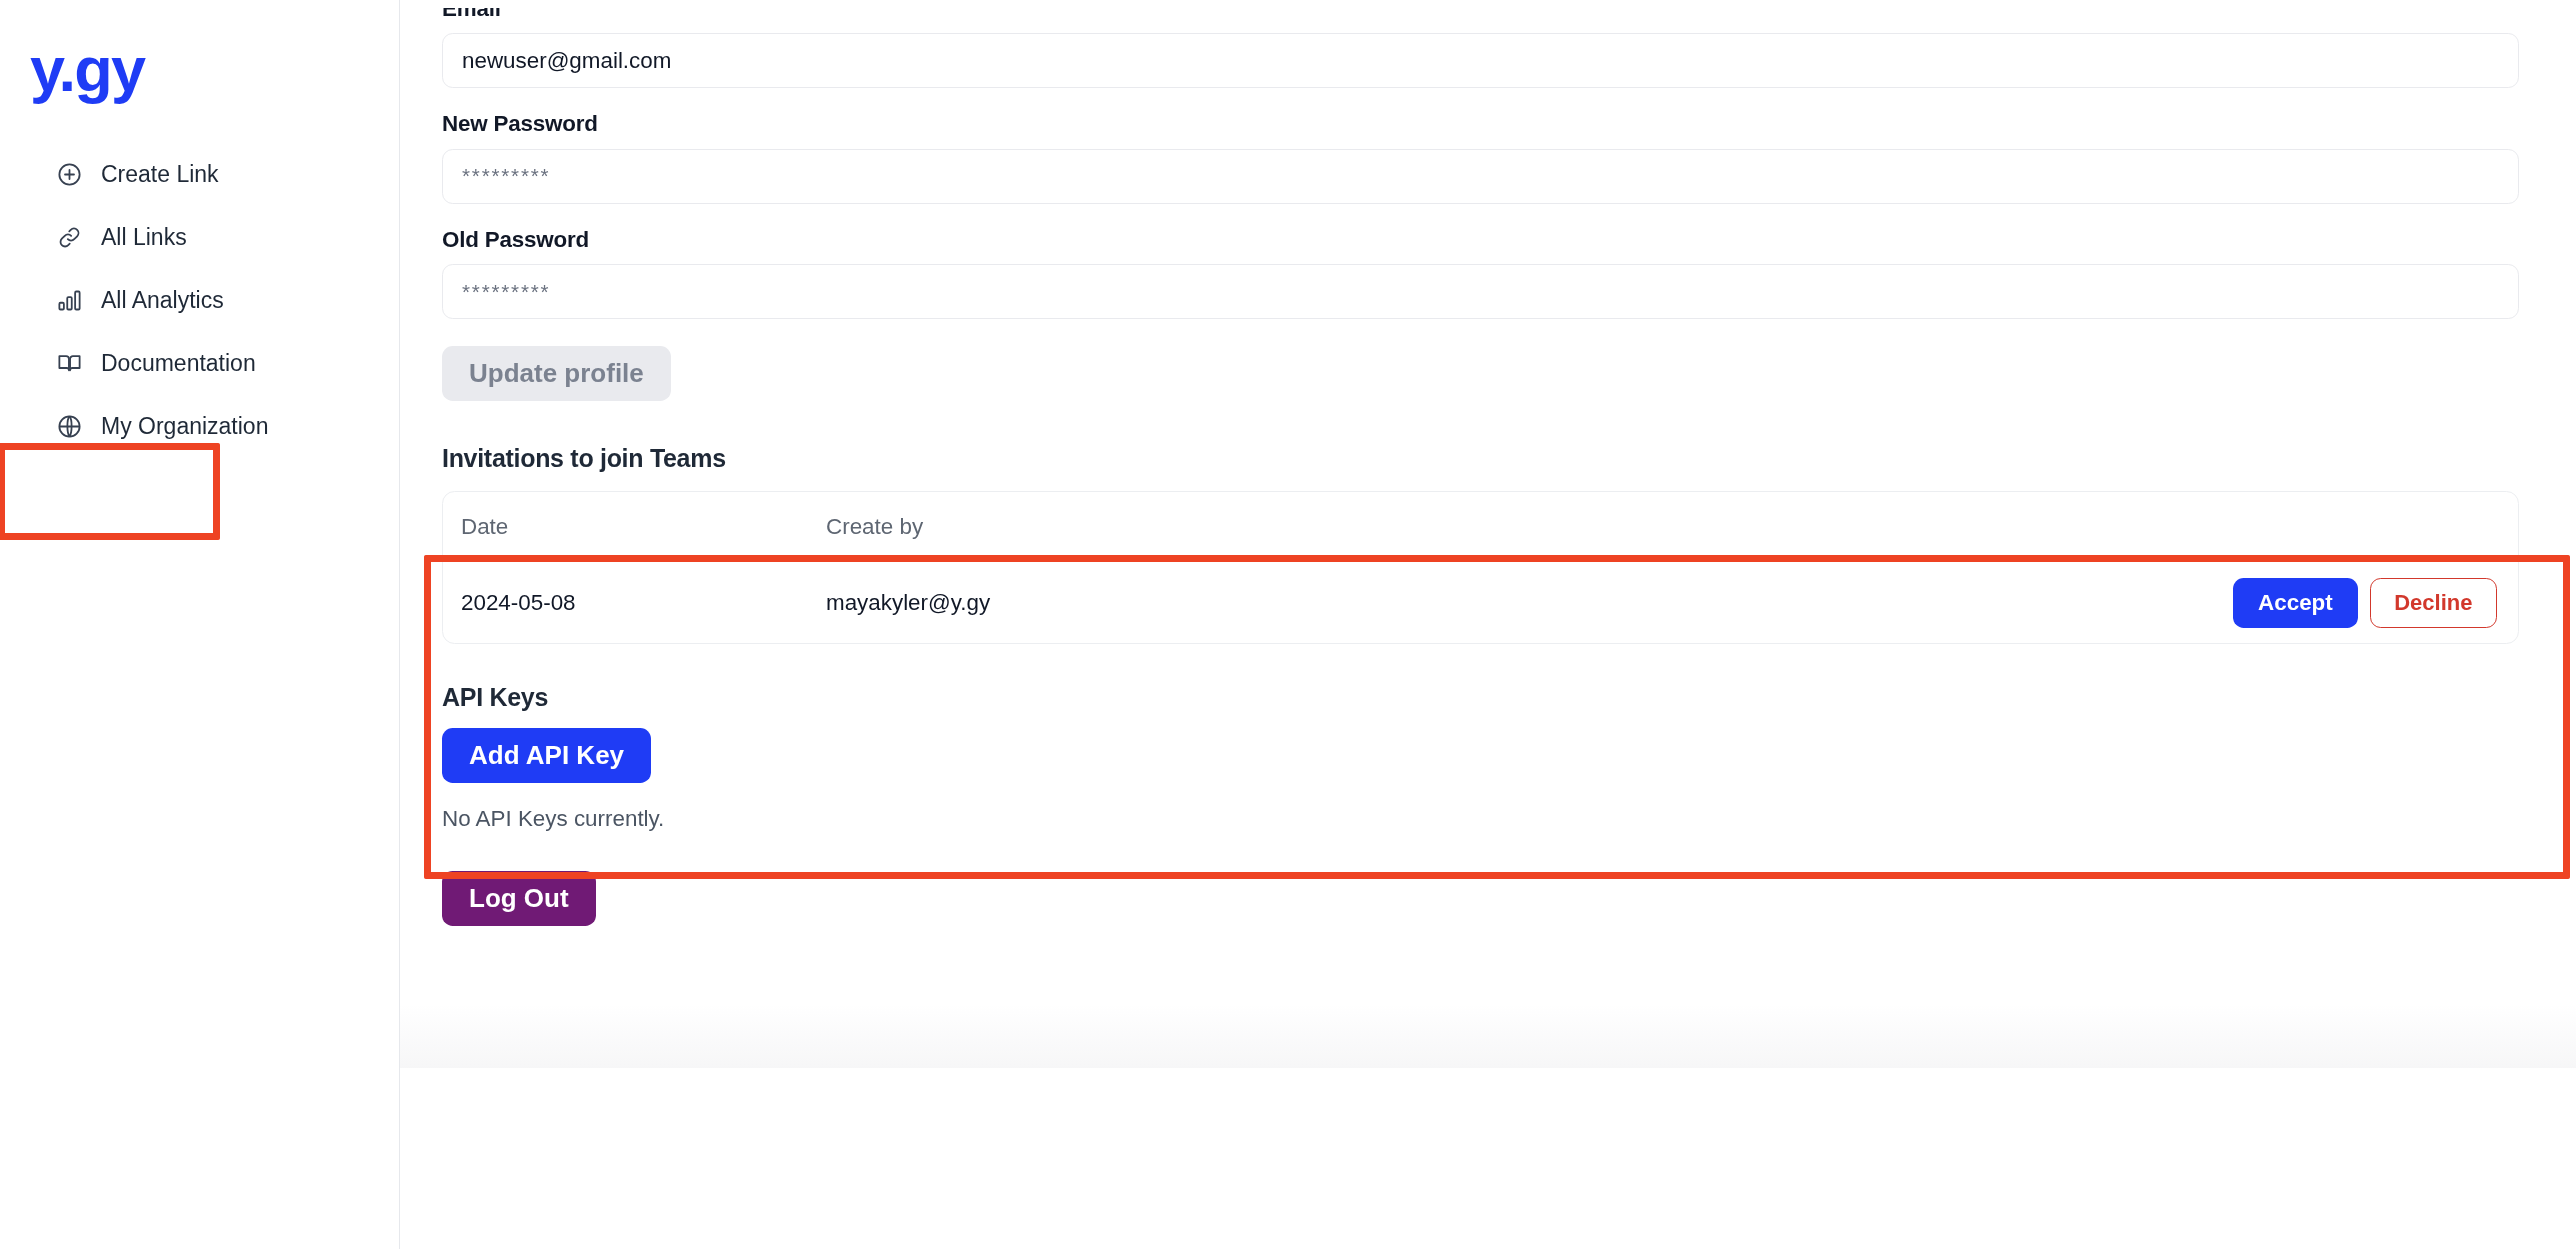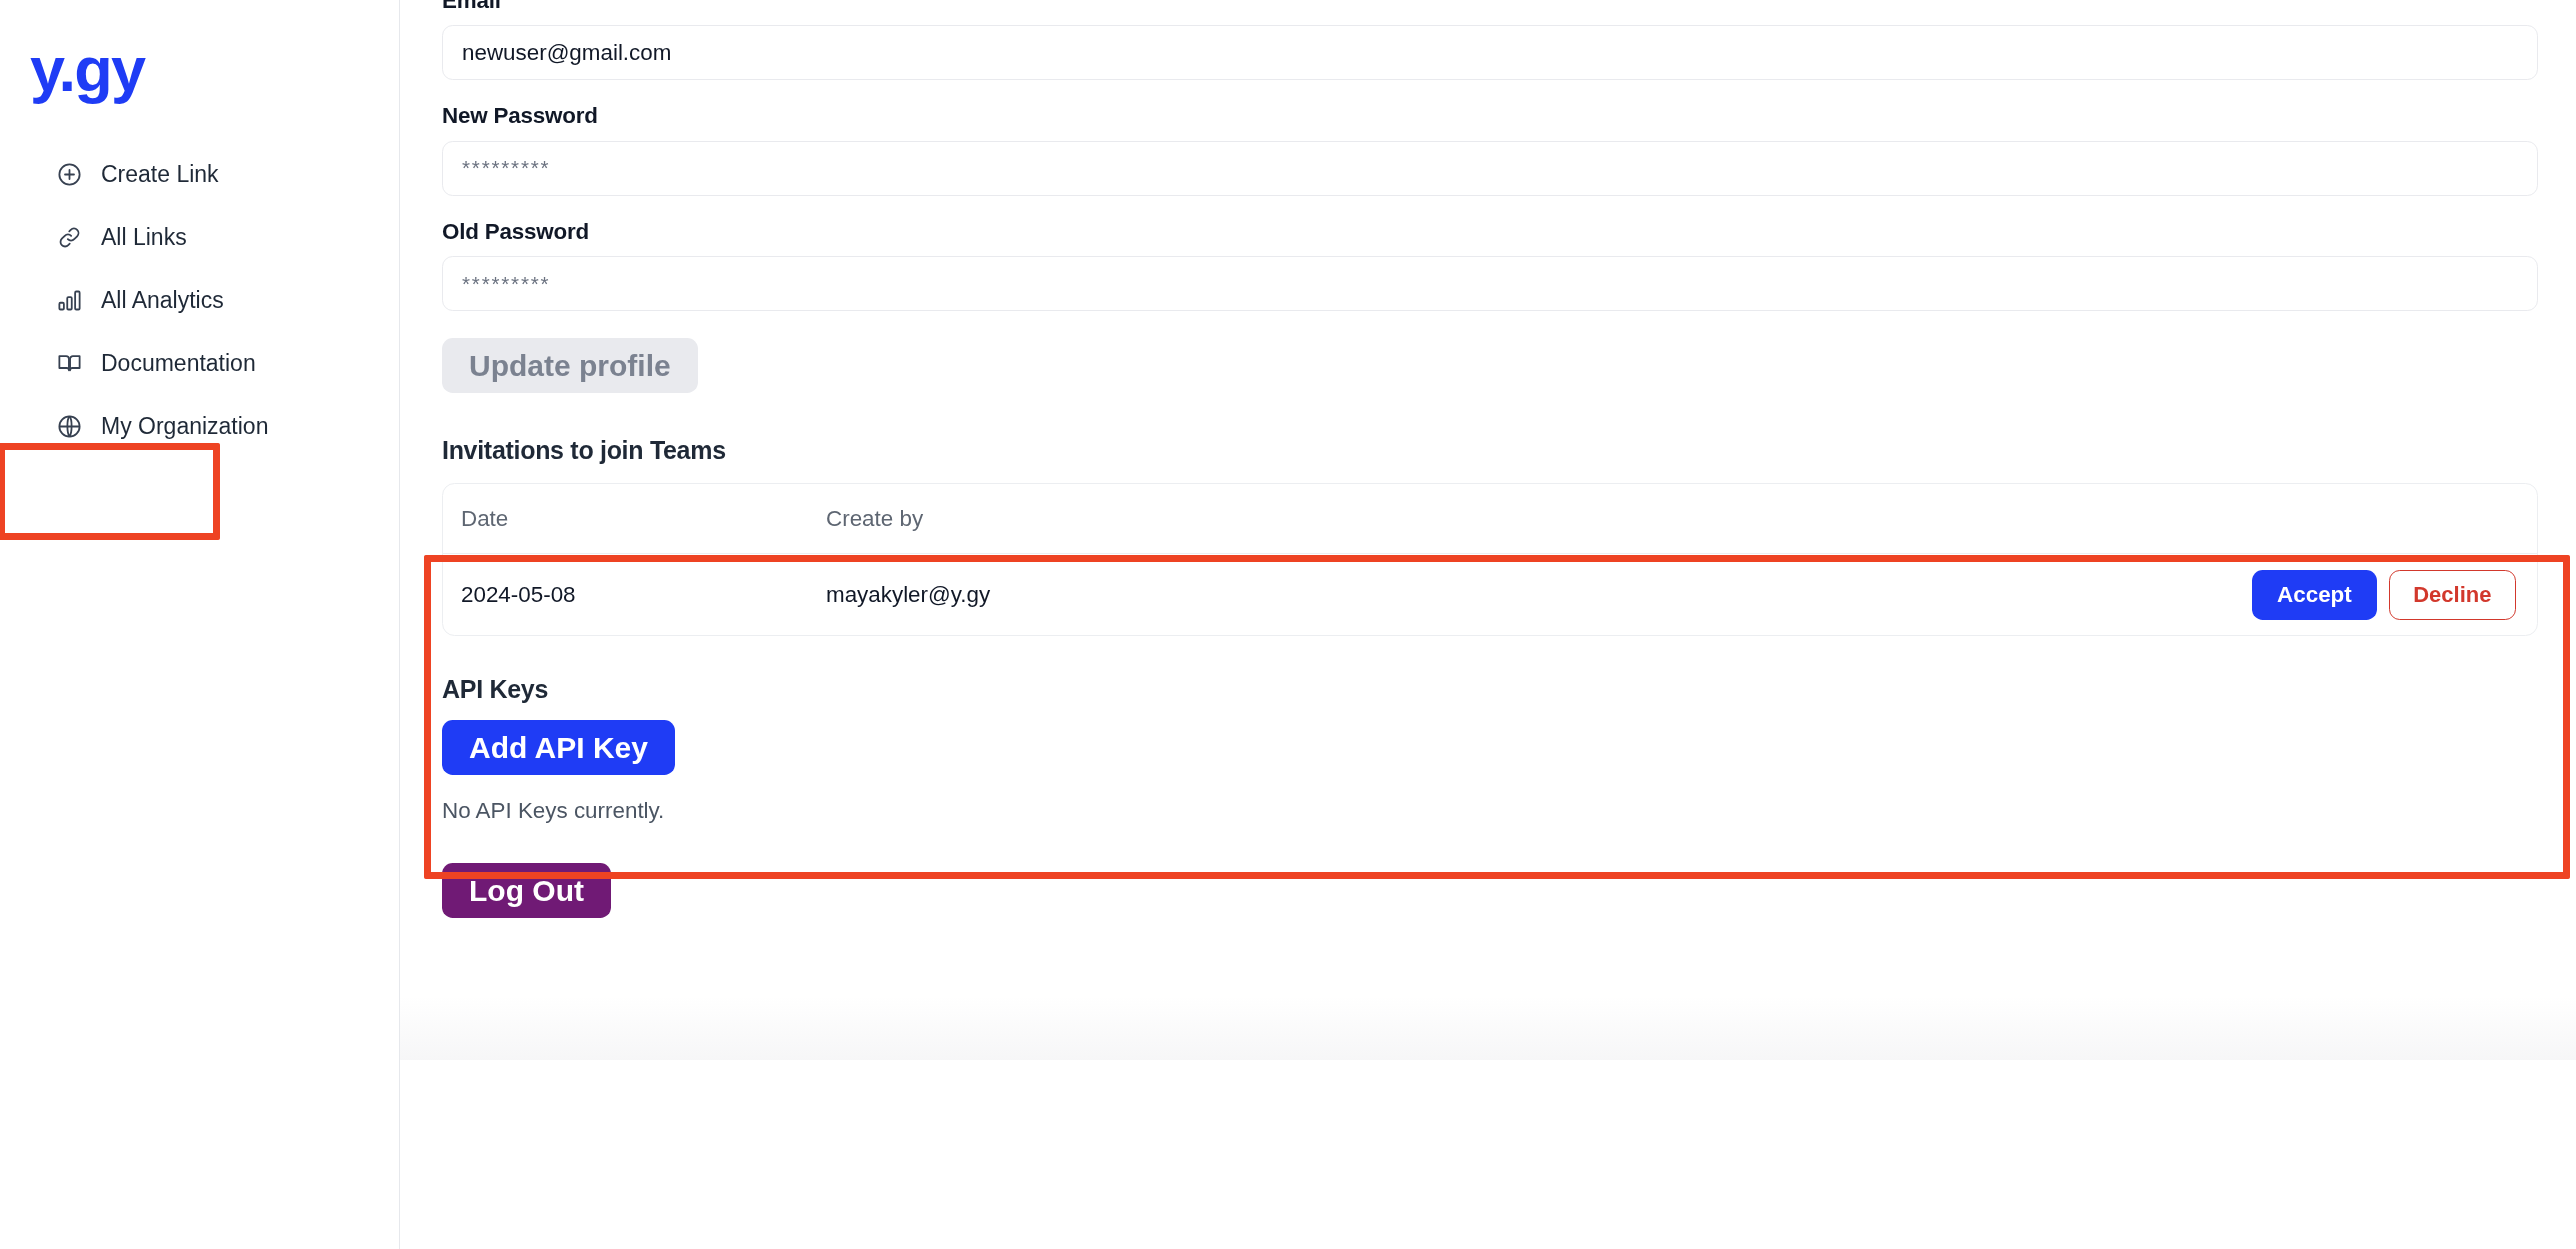--- a/index.html
+++ b/index.html
@@ -67,22 +67,23 @@
     color: #374151;
   }
   .nav-icon svg { width: 27px; height: 27px; display: block; }
 
   
   .main {
     position: relative;
     flex: 1 1 auto;
     height: 1060px;
     padding-left: 42px;
-    padding-right: 38px;
+    padding-right: 57px;
     overflow: hidden;
+    margin-top: 8px;
   }
 
   .field-label {
     font-size: 22.4px;
     font-weight: 700;
     color: #111827;
     margin-bottom: 11.6px;
     letter-spacing: -0.2px;
   }
   .field-label.clipped { margin-top: -12.5px; }
@@ -102,21 +103,21 @@
   }
   .text-input.placeholder { color: #6b7280; letter-spacing: 1.8px; font-size: 20.6px; }
 
   .field-block { margin-bottom: 23px; }
 
   .btn {
     display: inline-flex;
     align-items: center;
     justify-content: center;
     border-radius: 10.7px;
-    font-size: 30px;
+    font-size: 26px;
     font-weight: 700;
     cursor: pointer;
     border: none;
     font-family: "Liberation Sans", sans-serif;
     white-space: nowrap;
   }
   .btn-disabled {
     background: #e9eaee;
     color: #7b8290;
     height: 55px;

